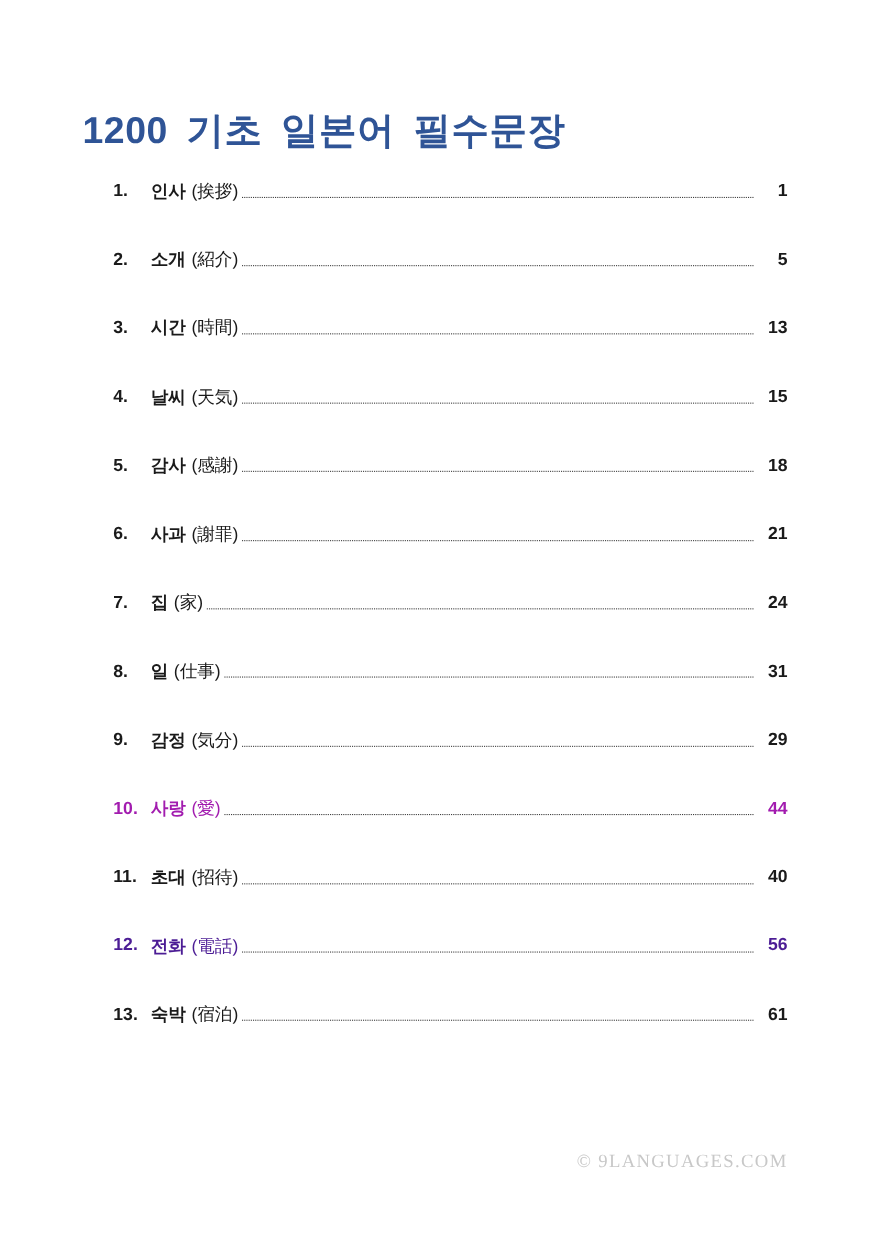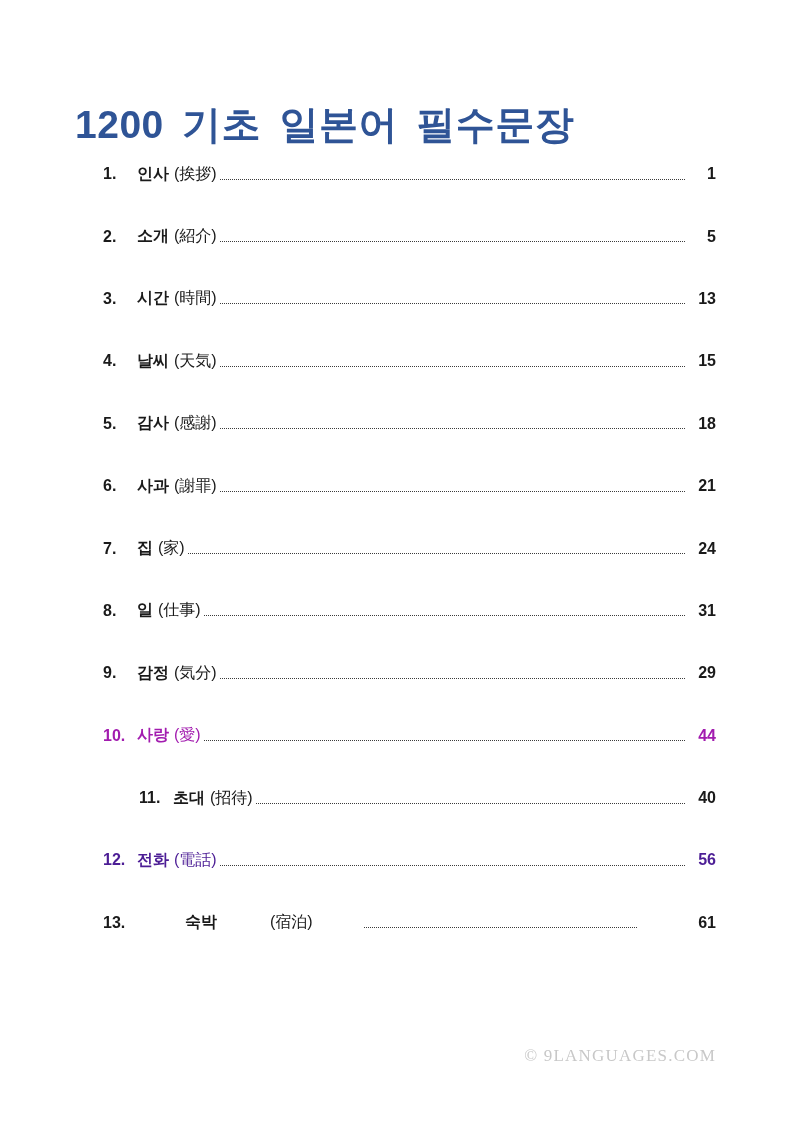--- a/index.html
+++ b/index.html
@@ -12,21 +12,21 @@
     width: 794px;
     height: 1123px;
     background: #ffffff;
     overflow: hidden;
     font-family: "Liberation Sans", sans-serif;
   }
   .doc-title {
     position: absolute;
     left: 75px;
     top: 76px;
-    font-size: 39px;
+    font-size: 34px;
     line-height: 1.2;
     font-weight: 700;
     letter-spacing: 0.5px;
     word-spacing: 7px;
     color: #2F5496;
     white-space: nowrap;
   }
   .toc-list {
     position: absolute;
     left: 103px;
@@ -162,37 +162,37 @@
   </div>
 
   <div class="toc-row" style="color: #a21caf;">
     <span class="toc-num">10.</span>
     <span class="toc-ko">사랑</span>
     <span class="toc-ja">(愛)</span>
     <span class="leader"></span>
     <span class="toc-page">44</span>
   </div>
 
-  <div class="toc-row" style="color: rgb(26, 26, 26); margin-left: 36px;">
+  <div class="toc-row" style="color: rgb(26, 26, 26);">
     <span class="toc-num">11.</span>
     <span class="toc-ko">초대</span>
     <span class="toc-ja">(招待)</span>
     <span class="leader"></span>
     <span class="toc-page">40</span>
   </div>
 
   <div class="toc-row" style="color: #4c1d95;">
     <span class="toc-num">12.</span>
     <span class="toc-ko">전화</span>
     <span class="toc-ja">(電話)</span>
     <span class="leader"></span>
     <span class="toc-page">56</span>
   </div>
 
-  <div class="toc-row" style="color: rgb(26, 26, 26); gap: 48px;">
+  <div class="toc-row" style="color: rgb(26, 26, 26);">
     <span class="toc-num">13.</span>
     <span class="toc-ko">숙박</span>
     <span class="toc-ja">(宿泊)</span>
     <span class="leader"></span>
     <span class="toc-page">61</span>
   </div>
 
 </div>
 
   <div class="footer-mark" style="color: rgb(200, 200, 200);">© 9LANGUAGES.COM</div>

